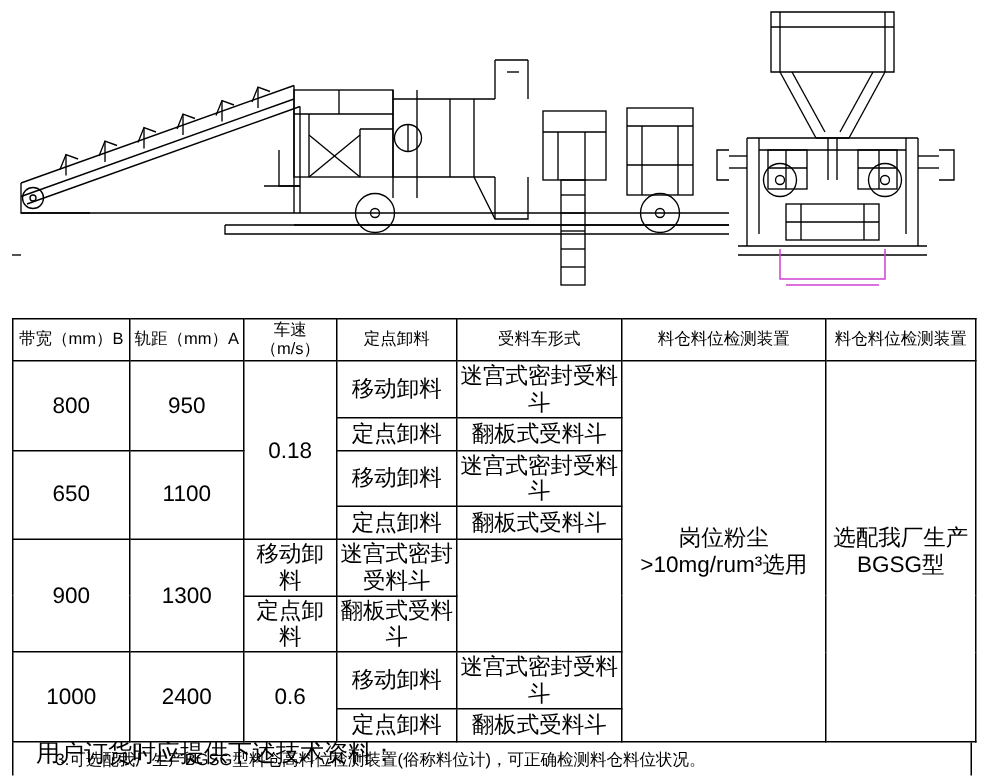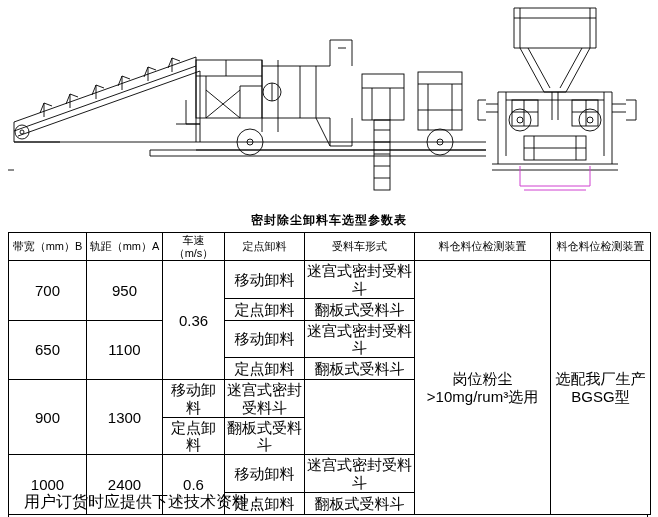--- a/index.html
+++ b/index.html
@@ -212,21 +212,20 @@
     <path d="M612 156 L612 164"></path>
   </g>
   <g fill="none" stroke="#d040d0" stroke-width="1">
     <path d="M520 166 L520 186 L590 186 L590 166"></path>
     <path d="M524 190 L586 190"></path>
   </g>
 </svg>
 </div>
 
 <div class="table-wrap">
-  <div class="tbl-title">密封除尘卸料车选型参数表</div>
 
   <table class="spec">
     <colgroup>
       <col style="width:78px">
       <col style="width:76px">
       <col style="width:62px">
       <col style="width:80px">
       <col style="width:110px">
       <col style="width:136px">
       <col style="width:100px">
@@ -238,23 +237,23 @@
         <td>车速（m/s）</td>
         <td>定点卸料</td>
         <td>受料车形式</td>
         <td>料仓料位检测装置</td>
         <td>料仓料位检测装置</td>
       </tr>
     </thead>
     <tbody>
 
       <tr>
-        <td rowspan="2">700</td>
+        <td rowspan="2">800</td>
         <td rowspan="2">950</td>
-        <td rowspan="4">0.36</td>
+        <td rowspan="4">0.18</td>
         <td>移动卸料</td>
         <td>迷宫式密封受料斗</td>
         <td rowspan="8">岗位粉尘&gt;10mg/rum³选用</td>
         <td rowspan="8">选配我厂生产BGSG型</td>
       </tr>
       <tr>
         <td>定点卸料</td>
         <td>翻板式受料斗</td>
       </tr>
 

